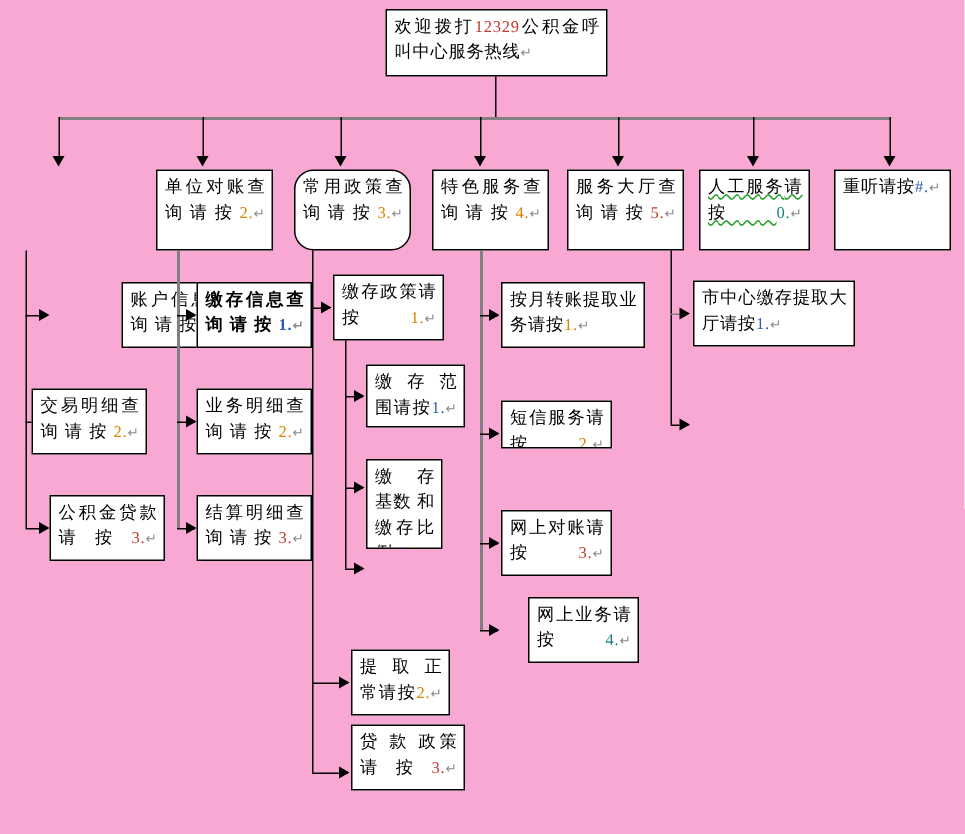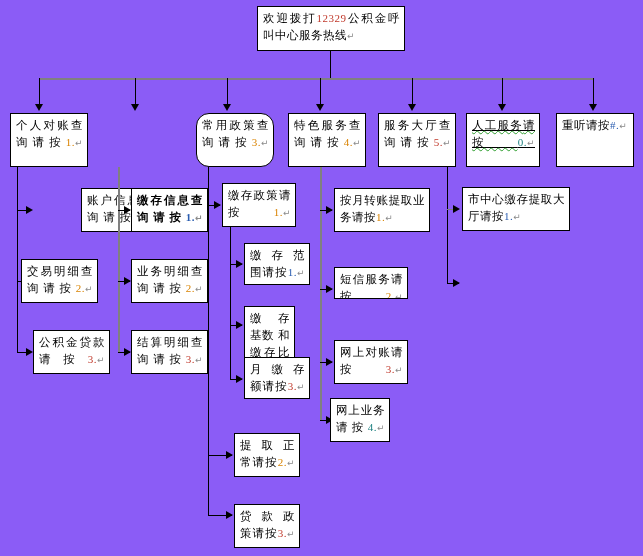--- a/index.html
+++ b/index.html
@@ -7,21 +7,21 @@
     padding: 0;
     background: #ffffff;
   }
   body {
     font-family: "Liberation Sans", "DejaVu Sans", sans-serif;
   }
   #canvas {
     position: relative;
     width: 643px;
     height: 556px;
-    background: #8b5cf6;
+    background: #f9a8d4;
     overflow: hidden;
   }
   
   .node {
     position: absolute;
     box-sizing: border-box;
     border: 1px solid #000000;
     background: #ffffff;
     color: #000000;
     font-size: 11.5px;
@@ -101,38 +101,38 @@
   <div class="arrow-d" style="left:223px; top:104px;"></div>
   <div class="ln" style="left:320px; top:78px; width:1px; height:27px;"></div>
   <div class="arrow-d" style="left:316px; top:104px;"></div>
   <div class="ln" style="left:412px; top:78px; width:1px; height:27px;"></div>
   <div class="arrow-d" style="left:408px; top:104px;"></div>
   <div class="ln" style="left:502px; top:78px; width:1px; height:27px;"></div>
   <div class="arrow-d" style="left:498px; top:104px;"></div>
   <div class="ln" style="left:593px; top:78px; width:1px; height:27px;"></div>
   <div class="arrow-d" style="left:589px; top:104px;"></div>
 
-  <div class="node" style="left:10px; top:113px; width:78px; height:54px;">
-    <span>个人对账</span><span>查询请按</span><span class="num sp-orange">1.</span><span class="pilcrow">↵</span>
-  </div>
-
+
+  <div class="node" style="left:104px; top:113px; width:78px; height:54px;">
+    <span>单位对账</span><span>查询请按</span><span class="num sp-orange">2.</span><span class="pilcrow">↵</span>
+  </div>
 
   <div class="node" style="left:196px; top:113px; width:78px; height:54px;border-radius:13px;">
     <span>常用政策</span><span>查询请按</span><span class="num sp-orange">3.</span><span class="pilcrow">↵</span>
   </div>
 
   <div class="node" style="left:288px; top:113px; width:78px; height:54px;">
     <span>特色服务</span><span>查询请按</span><span class="num sp-orange">4.</span><span class="pilcrow">↵</span>
   </div>
 
   <div class="node" style="left:378px; top:113px; width:78px; height:54px;">
     <span>服务大厅</span><span>查询请按</span><span class="num sp-red">5.</span><span class="pilcrow">↵</span>
   </div>
 
-  <div class="node" style="left:466px; top:113px; width:74px; height:54px;text-decoration:underline;">
+  <div class="node" style="left:466px; top:113px; width:74px; height:54px;">
     <span class="squig">人工服务</span><span class="squig">请按</span><span class="num sp-teal">0.</span><span class="pilcrow">↵</span>
   </div>
 
   <div class="node lead" style="left:556px; top:113px; width:78px; height:54px;">
     <span>重听请按</span><span class="num sp-blue">#.</span><span class="pilcrow">↵</span>
   </div>
 
   <div class="ln" style="left:17px; top:167px; width:1px; height:185px;"></div>
   <div class="ln" style="left:17px; top:210px; width:14px; height:1px;"></div>
   <div class="arrow-r" style="left:26px; top:206px;"></div>
@@ -176,40 +176,37 @@
   <div class="arrow-r" style="left:226px; top:451px;"></div>
   <div class="ln" style="left:208px; top:515px; width:24px; height:1px;"></div>
   <div class="arrow-r" style="left:226px; top:511px;"></div>
 
   <div class="node" style="left:222px; top:183px; width:74px; height:44px;">
     <span>缴存政策</span><span>请按</span><span class="num sp-orange">1.</span><span class="pilcrow">↵</span>
   </div>
   <div class="node" style="left:234px; top:433px; width:66px; height:44px;">
     <span>提 取 正</span><span>常请按</span><span class="num sp-orange">2.</span><span class="pilcrow">↵</span>
   </div>
-  <div class="node" style="left:234px; top:504px; width:66px; height:44px;">
+  <div class="node" style="left:234px; top:483px; width:76px; height:44px;">
     <span>贷 款 政</span><span>策请按</span><span class="num sp-red">3.</span><span class="pilcrow">↵</span>
   </div>
 
   <div class="ln" style="left:230px; top:227px; width:1px; height:152px;"></div>
   <div class="ln" style="left:230px; top:264px; width:12px; height:1px;"></div>
   <div class="arrow-r" style="left:236px; top:260px;"></div>
   <div class="ln" style="left:230px; top:325px; width:12px; height:1px;"></div>
   <div class="arrow-r" style="left:236px; top:321px;"></div>
   <div class="ln" style="left:230px; top:379px; width:12px; height:1px;"></div>
   <div class="arrow-r" style="left:236px; top:375px;"></div>
 
   <div class="node" style="left:244px; top:243px; width:66px; height:42px;">
     <span>缴 存 范</span><span>围请按</span><span class="num sp-blue">1.</span><span class="pilcrow">↵</span>
   </div>
   <div class="node" style="left:244px; top:306px; width:51px; height:60px;">
     <span>缴 存 基</span><span>数 和 缴</span><span>存比例</span><span class="num sp-orange">2.</span><span class="pilcrow">↵</span>
-  </div>
-  <div class="node" style="left:244px; top:357px; width:66px; height:42px;">
-    <span>月 缴 存</span><span>额请按</span><span class="num sp-red">3.</span><span class="pilcrow">↵</span>
   </div>
 
   <div class="ln gray" style="left:320px; top:167px; width:2px; height:253px;"></div>
   <div class="ln" style="left:320px; top:210px; width:12px; height:1px;"></div>
   <div class="arrow-r" style="left:326px; top:206px;"></div>
   <div class="ln" style="left:320px; top:289px; width:12px; height:1px;"></div>
   <div class="arrow-r" style="left:326px; top:285px;"></div>
   <div class="ln" style="left:320px; top:362px; width:12px; height:1px;"></div>
   <div class="arrow-r" style="left:326px; top:358px;"></div>
   <div class="ln" style="left:320px; top:420px; width:12px; height:1px;"></div>
@@ -217,21 +214,21 @@
 
   <div class="node lead" style="left:334px; top:188px; width:96px; height:44px;">
     <span>按月转账提取</span><span>业务请按</span><span class="num sp-orange">1.</span><span class="pilcrow">↵</span>
   </div>
   <div class="node" style="left:334px; top:267px; width:74px; height:32px;">
     <span>短信服务</span><span>请按</span><span class="num sp-orange">2.</span><span class="pilcrow">↵</span>
   </div>
   <div class="node" style="left:334px; top:340px; width:74px; height:44px;">
     <span>网上对账</span><span>请按</span><span class="num sp-red">3.</span><span class="pilcrow">↵</span>
   </div>
-  <div class="node" style="left:330px; top:398px; width:60px; height:44px;">
+  <div class="node" style="left:352px; top:398px; width:74px; height:44px;">
     <span>网上业务</span><span>请按</span><span class="num sp-teal">4.</span><span class="pilcrow">↵</span>
   </div>
 
   <div class="ln" style="left:447px; top:167px; width:1px; height:116px;"></div>
   <div class="ln gray" style="left:447px; top:209px; width:12px; height:1px;"></div>
   <div class="arrow-r" style="left:453px; top:205px;"></div>
   <div class="ln" style="left:447px; top:283px; width:12px; height:1px;"></div>
   <div class="arrow-r" style="left:453px; top:279px;"></div>
 
   <div class="node lead" style="left:462px; top:187px; width:108px; height:44px;">

